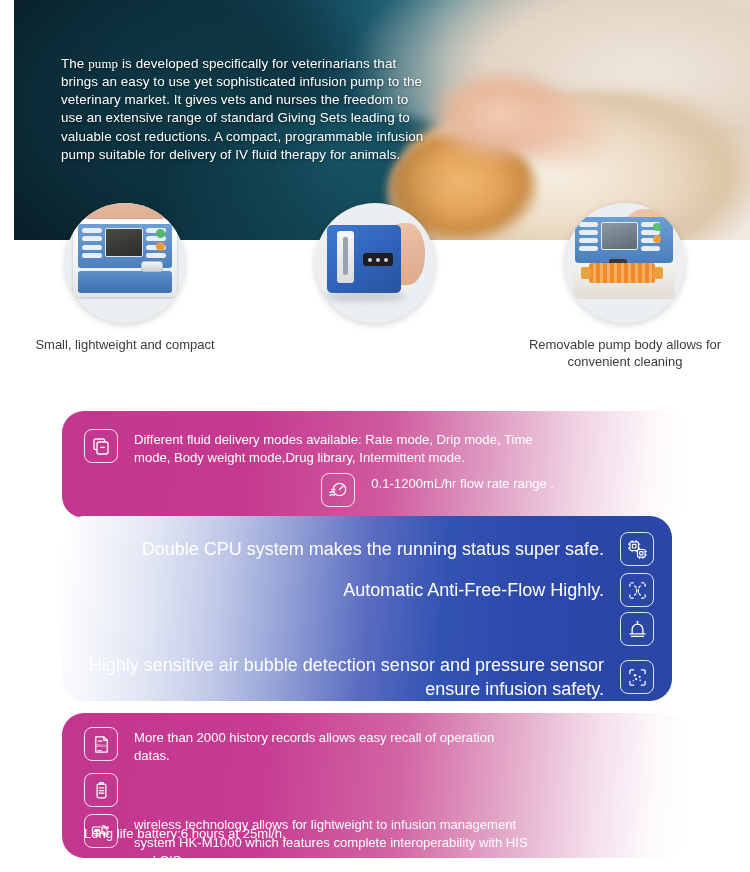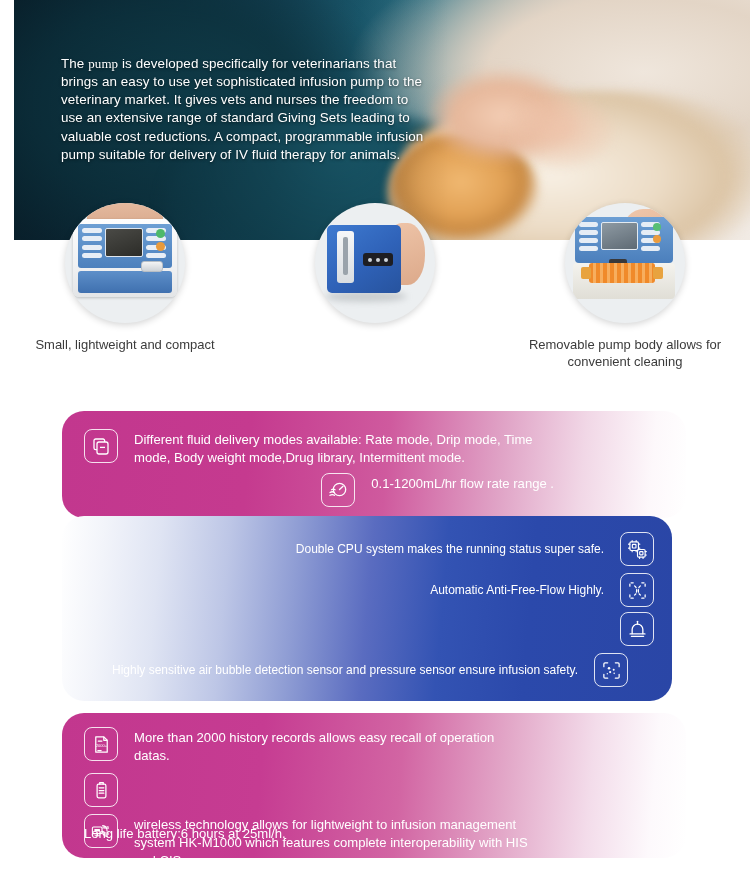--- a/index.html
+++ b/index.html
@@ -239,21 +239,21 @@
     color:#ffffff;
   }
   .row-l .txt { font-size:13.1px; line-height:1.36; padding-top:2px; }
 
   
   .row-r {
     position:absolute; display:flex; align-items:center;
     justify-content:flex-end; gap:16px; color:#ffffff;
     right:18px;
   }
-  .row-r .txt { font-size:12px; line-height:1.35; text-align:right; }
+  .row-r .txt { font-size:18px; line-height:1.35; text-align:right; }
 
   
   .ico {
     width:34px; height:34px; flex:0 0 34px;
     border:1.6px solid rgba(255,255,255,.85);
     border-radius:8px;
     display:flex; align-items:center; justify-content:center;
     position:relative;
   }
   .ico svg { display:block; }

